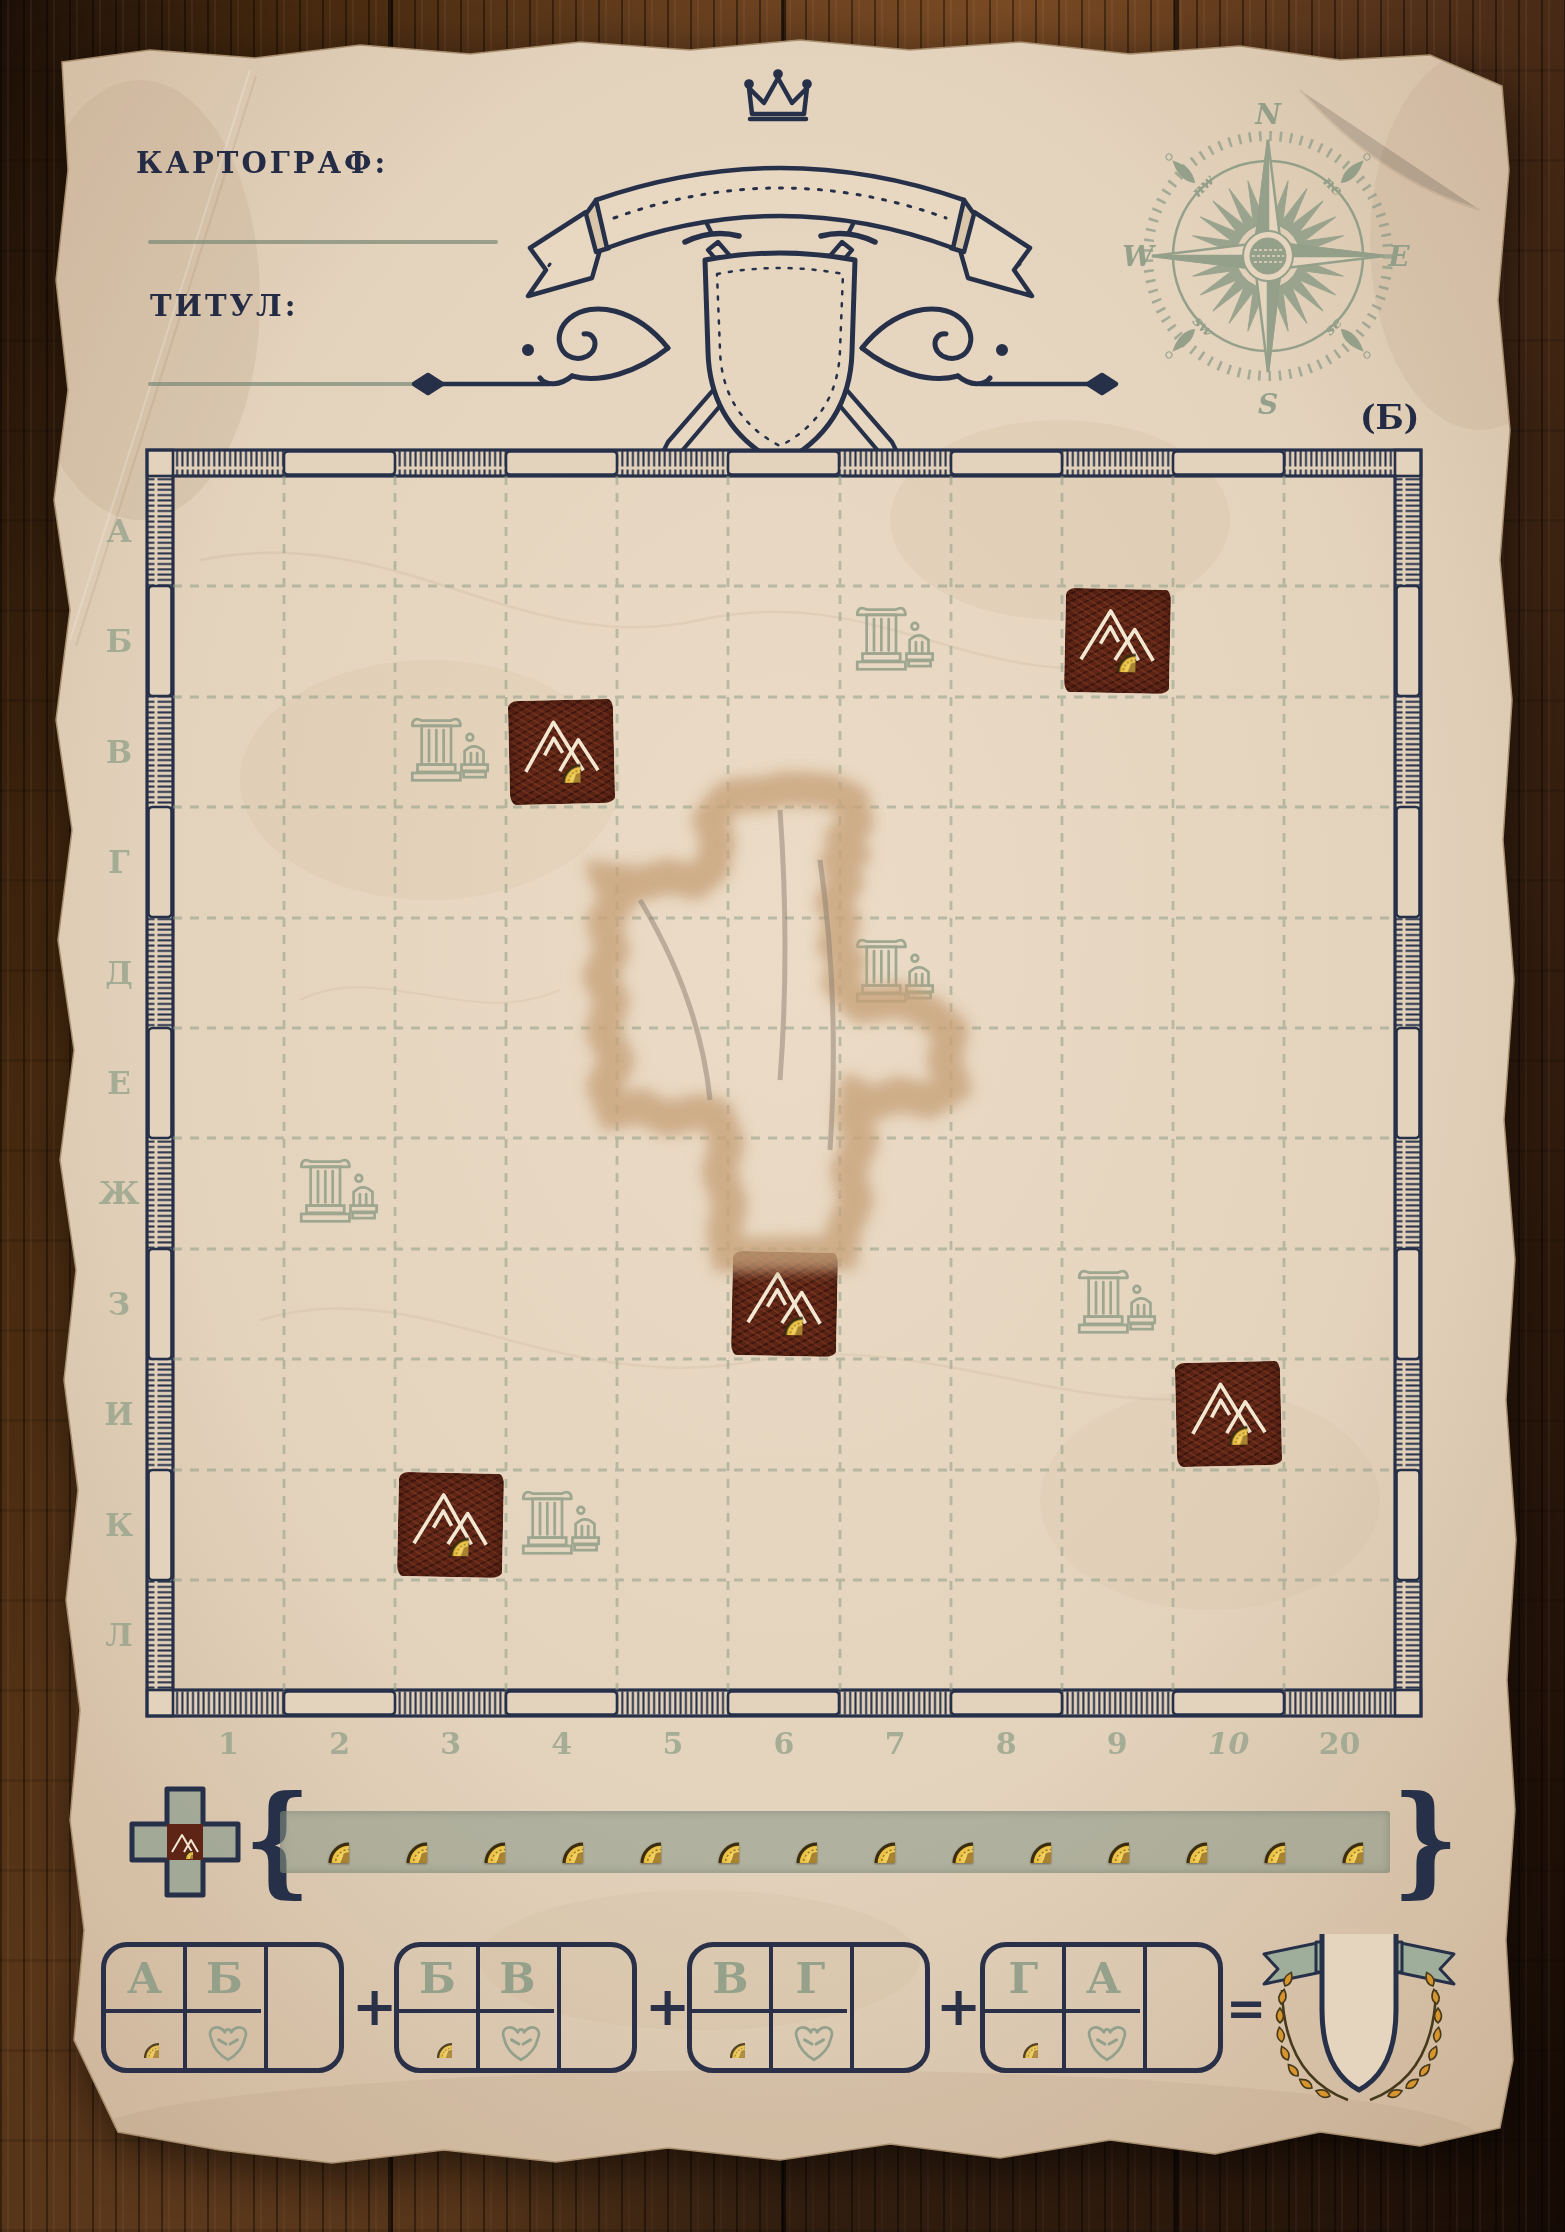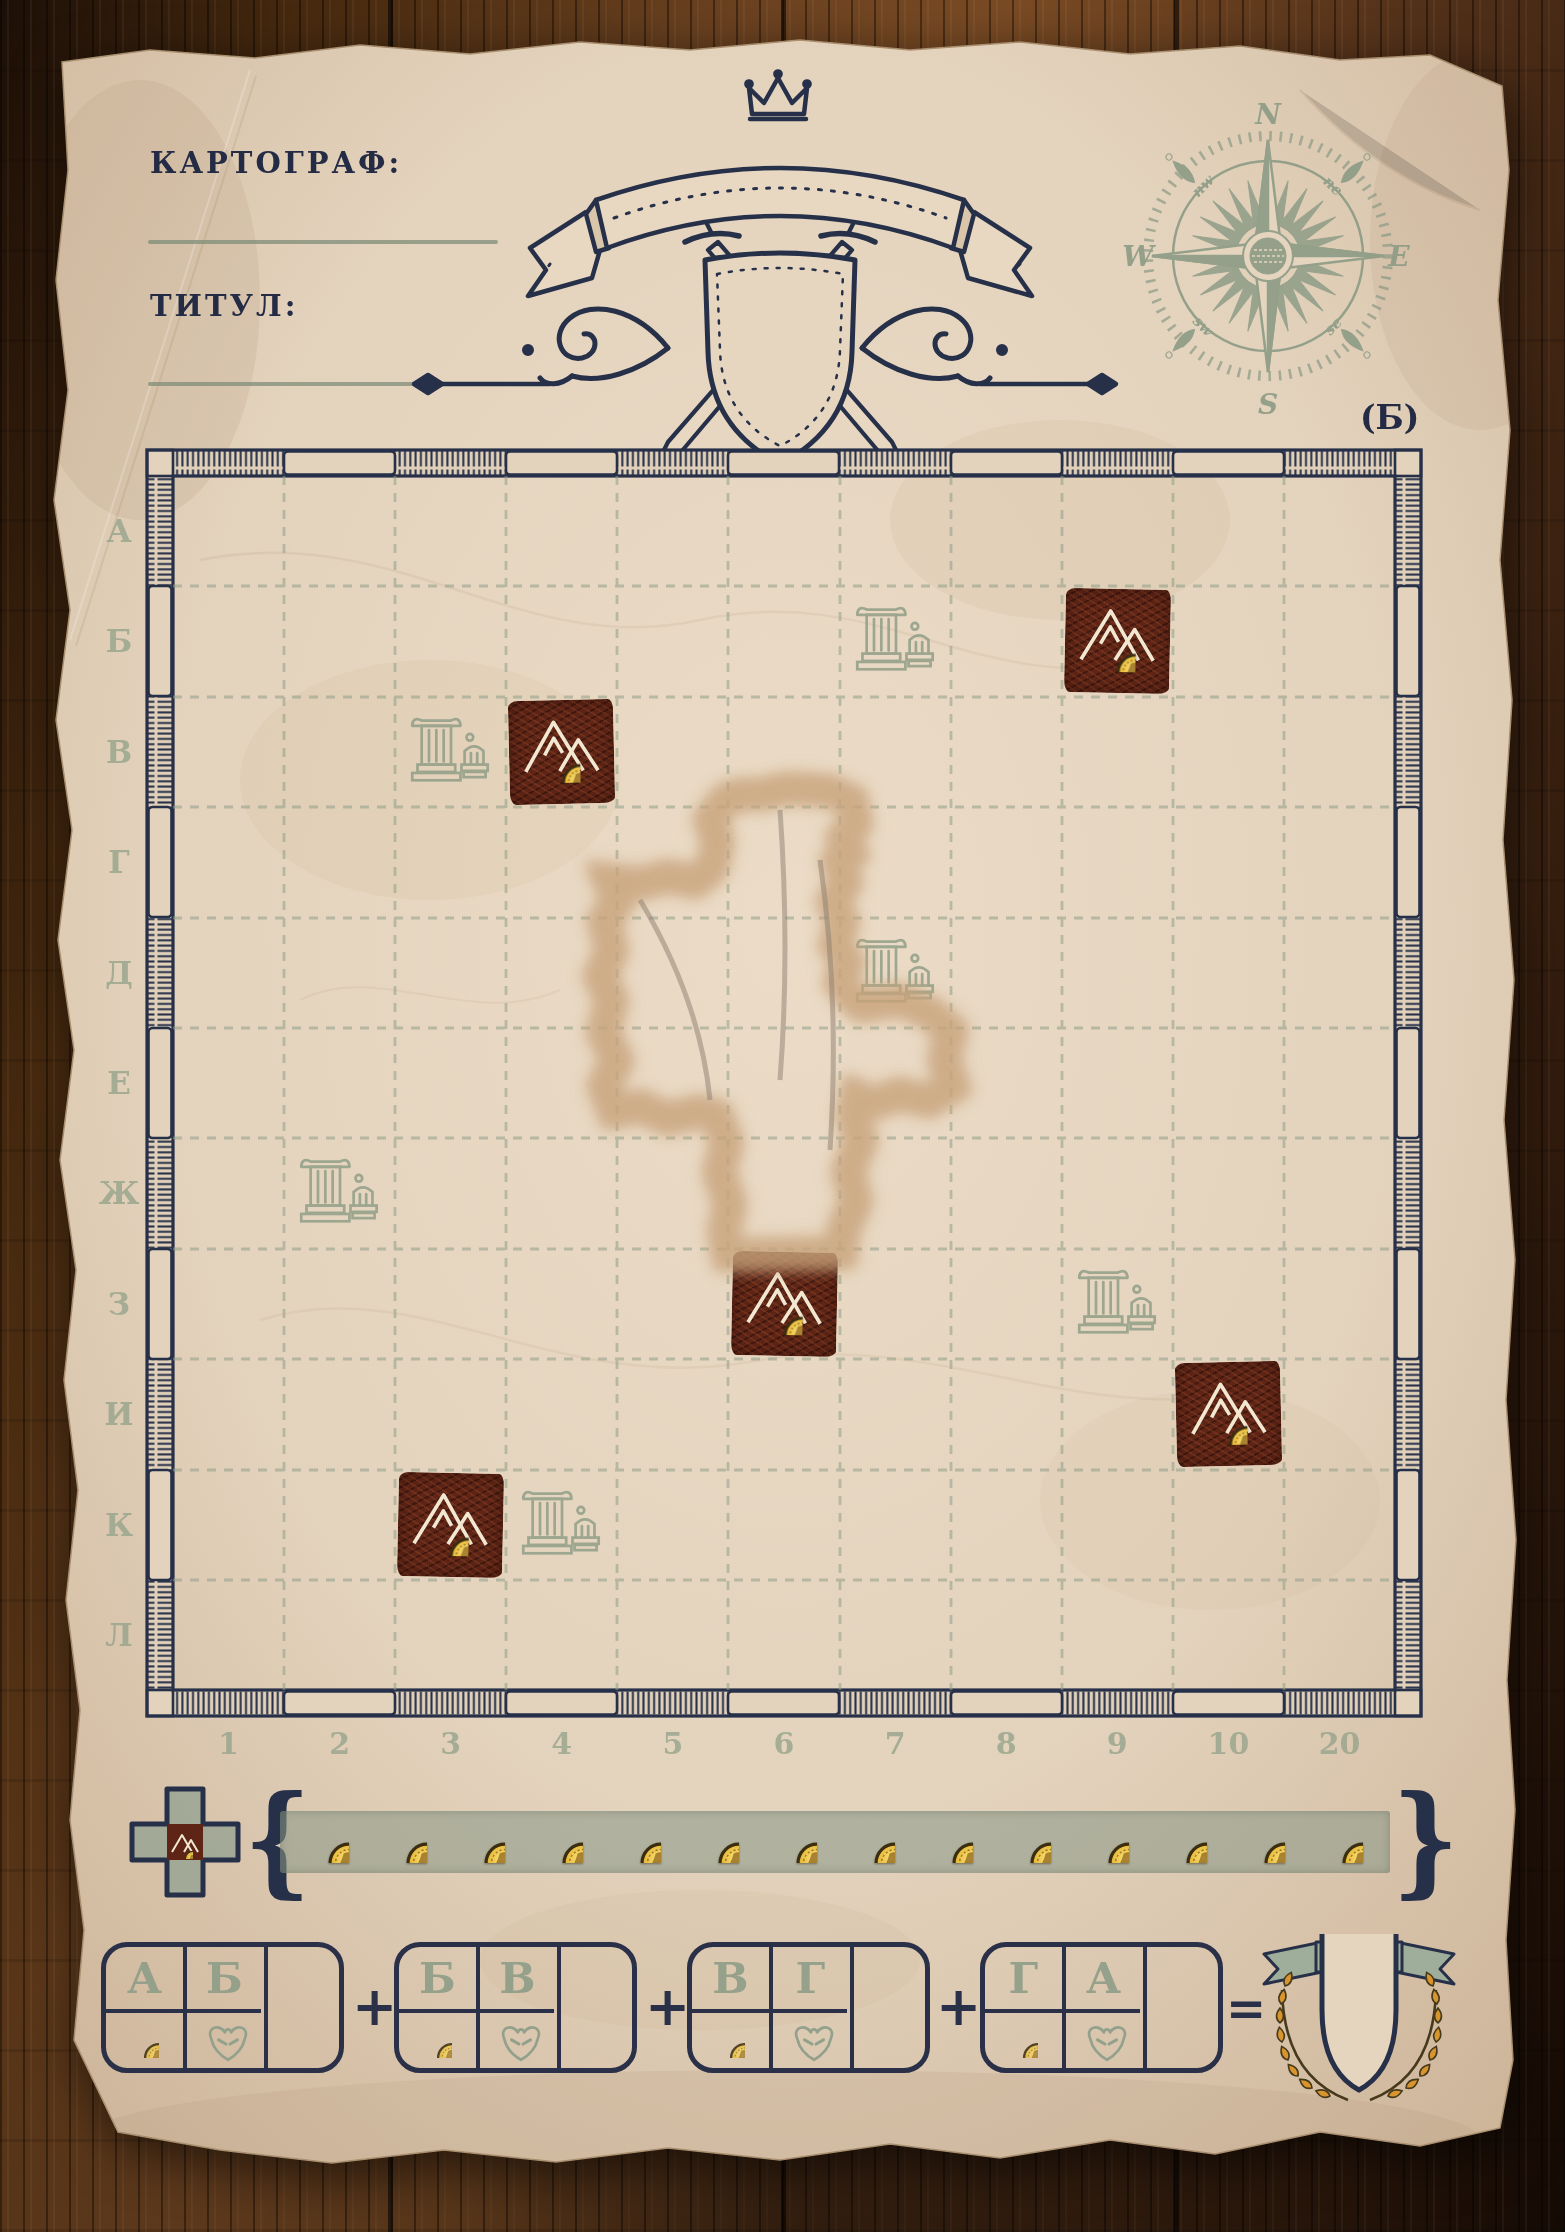--- a/index.html
+++ b/index.html
@@ -123,21 +123,21 @@
       <ellipse cx="780" cy="2140" rx="700" ry="70" fill="#b2967a" opacity=".18"></ellipse>
       <path d="M70,640 L250,70" stroke="#ffffff" stroke-width="2" opacity=".22"></path>
       <path d="M76,646 L256,76" stroke="#8a6f52" stroke-width="2" opacity=".14"></path>
       <path d="M1300,90 Q1380,180 1480,210" stroke="#8a6f52" stroke-width="2" opacity=".15"></path>
       <path d="M200,560 C400,520 520,660 700,620 C880,580 980,700 1150,660" stroke="#9b7a55" stroke-width="2.5" fill="none" opacity=".10"></path>
       <path d="M260,1320 C420,1270 560,1400 760,1360 C940,1330 1080,1430 1260,1390" stroke="#9b7a55" stroke-width="2.5" fill="none" opacity=".09"></path>
       <path d="M300,1000 C380,960 470,1030 560,990" stroke="#9b7a55" stroke-width="2" fill="none" opacity=".09"></path>
     </g>
   </svg>
 
-  <div class="hdr-label" style="left:150px;top:146px">КАРТОГРАФ:</div>
+  <div class="hdr-label" style="left:136px;top:146px">КАРТОГРАФ:</div>
   <div class="hline" style="left:148px;top:240px;width:350px"></div>
   <div class="hdr-label" style="left:150px;top:289px">ТИТУЛ:</div>
   <div class="hline" style="left:148px;top:382px;width:284px"></div>
   <div class="side-label" style="left:1360px;top:398px">(Б)</div>
 
   <svg class="abs" style="left:400px;top:52px" width="730" height="450" viewBox="0 0 730 450">
     <g stroke="#273049" fill="none" stroke-linecap="round" stroke-linejoin="round">
       <g stroke-width="4.5">
         <path d="M352,62 L349,36 L364,51 L378,26 L392,51 L407,36 L404,62 Z"></path>
         <circle cx="349" cy="32" r="2.6" fill="#273049"></circle>
@@ -326,21 +326,21 @@
       <div class="rowlab" style="top: 1580px;">Л</div>
       <div class="collab" style="left: 173px;">1</div>
       <div class="collab" style="left: 284.1px;">2</div>
       <div class="collab" style="left: 395.2px;">3</div>
       <div class="collab" style="left: 506.3px;">4</div>
       <div class="collab" style="left: 617.4px;">5</div>
       <div class="collab" style="left: 728.5px;">6</div>
       <div class="collab" style="left: 839.6px;">7</div>
       <div class="collab" style="left: 950.7px;">8</div>
       <div class="collab" style="left: 1061.8px;">9</div>
-      <div class="collab" style="left: 1172.9px;">10</div>
+      <div class="collab" style="left: 1172.9px; font-style: italic;">10</div>
       <div class="collab" style="left: 1284px;">20</div>
       <div class="mtile" style="left: 1064.8px; top: 589.4px; transform: rotate(1.2deg);">
         <svg class="mg" viewBox="0 0 80 72">
           <g fill="none" stroke="#f2e8d2" stroke-width="3.4" stroke-linejoin="round">
             <path d="M6,60 L33,14 L60,60"></path>
             <path d="M24,45 L33,29 L41,43"></path>
             <path d="M38,60 L56,31 L74,60"></path>
           </g>
         </svg>
         <svg class="tcoin" viewBox="-20 -20 40 40">

